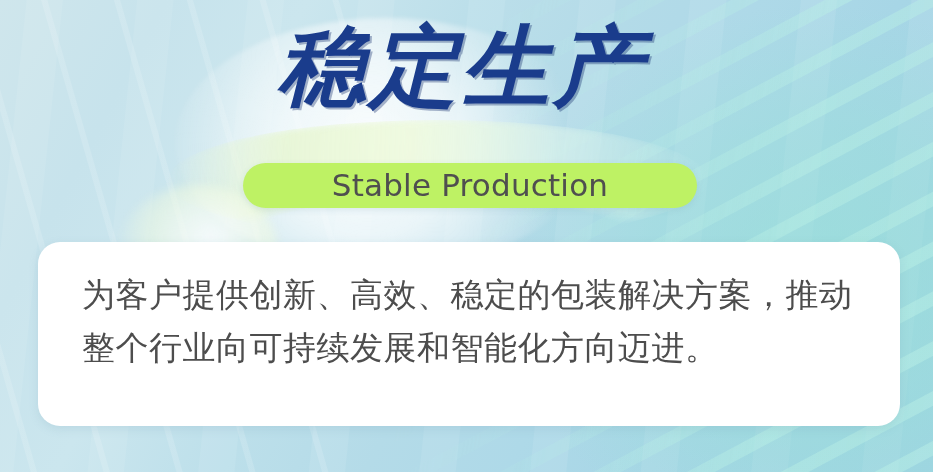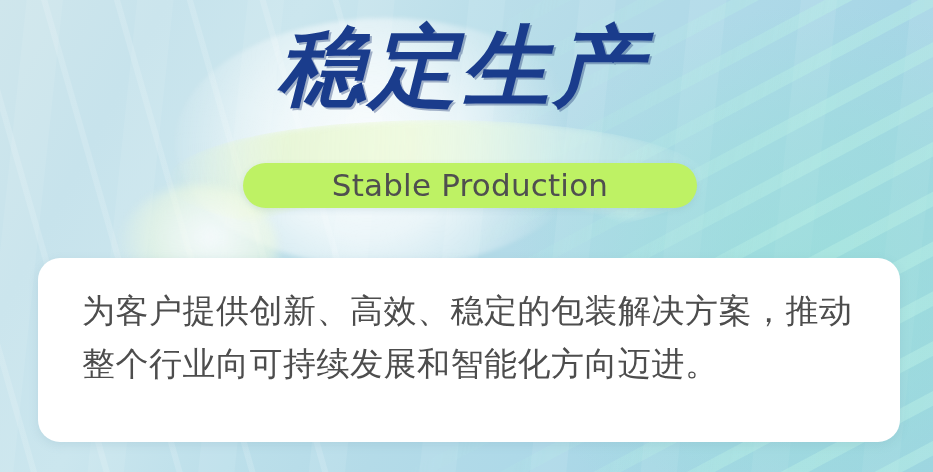--- a/index.html
+++ b/index.html
@@ -200,21 +200,21 @@
     color: #4f4f4f;
     letter-spacing: .2px;
     line-height: 1;
     white-space: nowrap;
   }
 
   
   .card {
     position: absolute;
     left: 38px;
-    top: 258px;
+    top: 242px;
     width: 862px;
     height: 184px;
     background: #ffffff;
     border-radius: 22px;
     box-shadow: 0 3px 10px rgba(110,155,175,0.18);
     box-sizing: border-box;
     padding: 26px 40px 0 44px;
   }
 
   .card-text {

